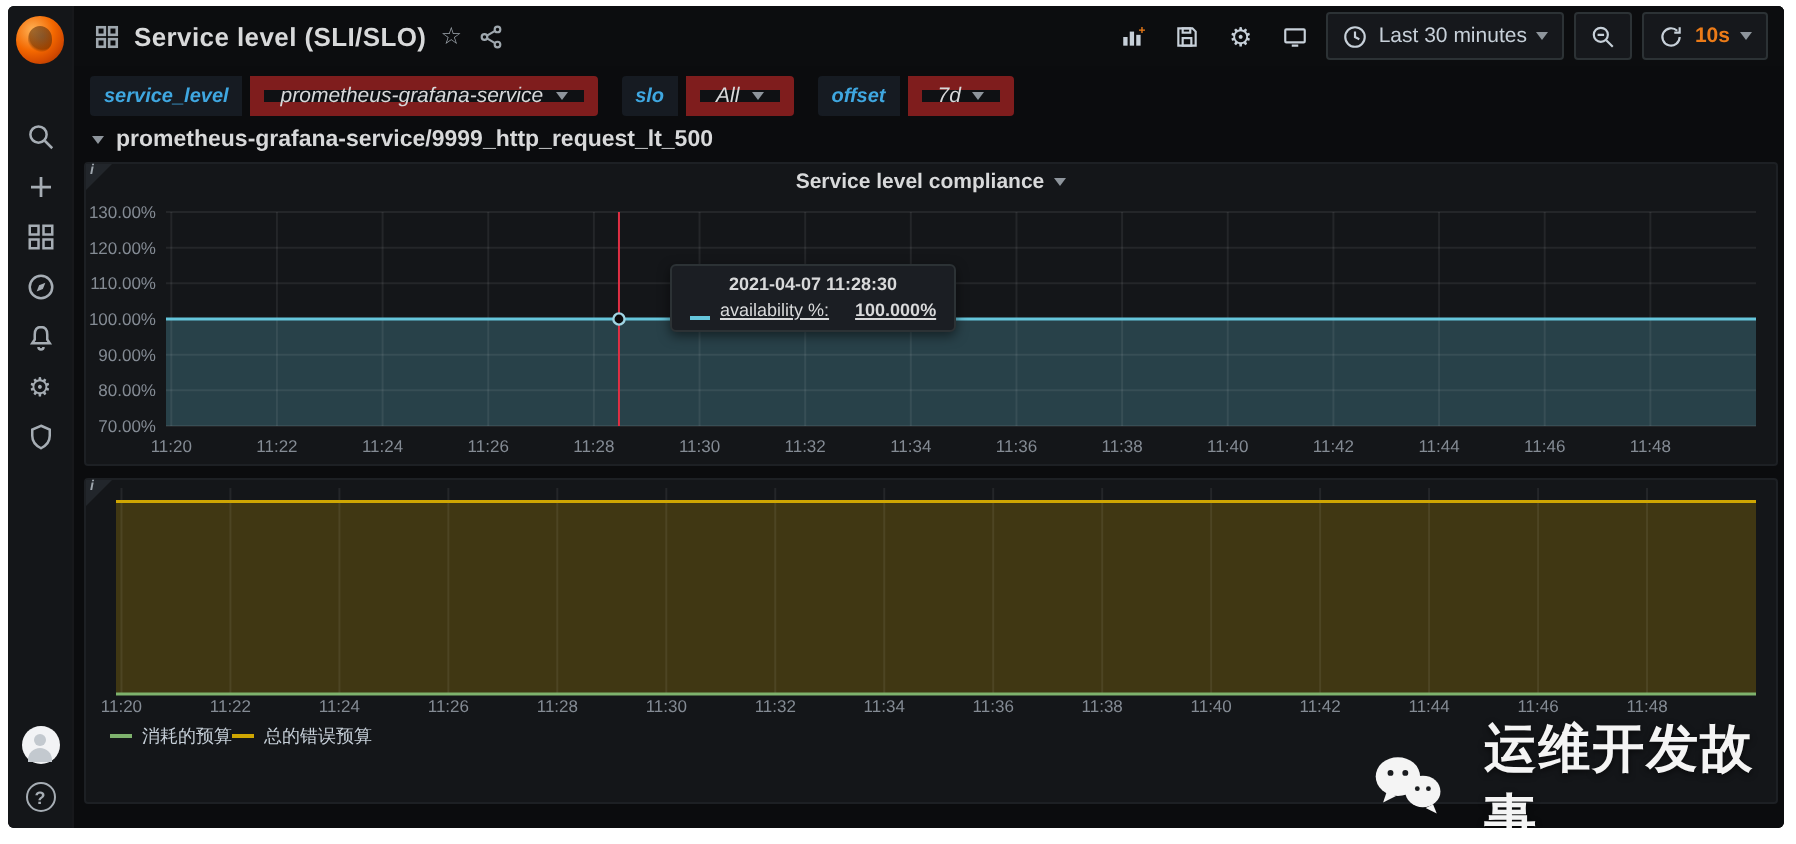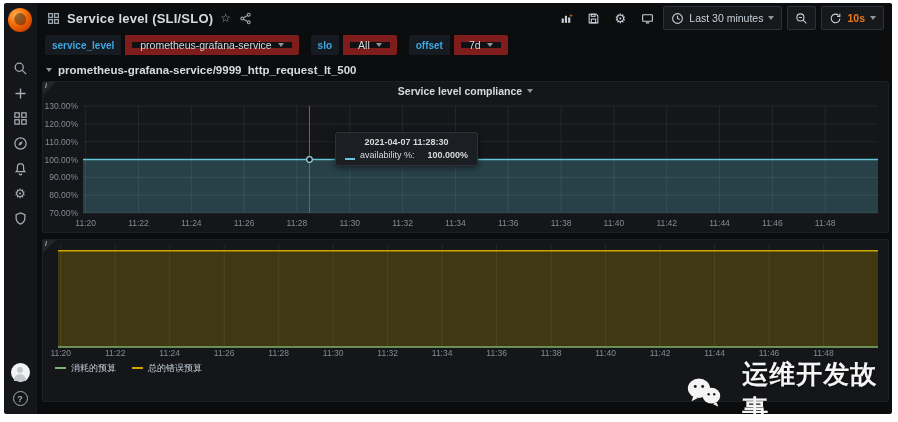--- a/index.html
+++ b/index.html
@@ -28,48 +28,48 @@
   .star { color: #9fa7ae; font-size: 12px; margin-right: 8px; cursor: pointer; }
   .right-tools { margin-left: auto; display: flex; align-items: center; gap: 5px; }
   .tool-btn { height: 20px; min-width: 22px; display:flex; align-items:center; justify-content:center; color:#c7d0d9; border-radius:2px; padding: 0 3px; cursor:pointer; }
   .tool-btn svg { width: 13px; height: 13px; }
   .tool-btn.bordered { border: 1px solid #2c3235; background: #16181c; padding: 11px 7px; gap: 5px; font-size: 10.5px; }
   .tool-btn .orange { color: #eb7b18; font-weight: bold; }
   .caret { width:0; height:0; border-left:3.5px solid transparent; border-right:3.5px solid transparent; border-top:4px solid #8e959c; display:inline-block; }
   .gear-glyph { font-size: 13px; line-height: 1; }
 
   
-  .varrow { height: 28px; display: flex; align-items: flex-start; gap: 12px; padding: 2px 8px 0 8px; flex: 0 0 28px; }
+  .varrow { height: 28px; display: flex; align-items: center; gap: 12px; padding: 2px 8px 0 8px; flex: 0 0 28px; font-style: italic; }
   .var { display: flex; align-items: stretch; height: 20px; }
   .var-label { background: #161b22; color: #3fa7e0; font-size: 10px; font-weight: bold; display:flex; align-items:center; padding: 0 7px; border-radius: 2px 0 0 2px; }
   .var-value { border: 7px solid #7f1d1d; background: #0f1114; color: #d8d9da; font-size: 10.5px; display:flex; align-items:center; gap:6px; padding: 0 8px; border-radius: 0 2px 2px 0; margin-left: 4px; cursor: pointer; }
 
   
   .rowtitle { height: 18px; display:flex; align-items:center; gap: 6px; padding: 0 9px; color: #d8d9da; font-size: 11.5px; font-weight: bold; flex: 0 0 18px; cursor: pointer; }
 
   
   .panel { position: relative; background: #141619; border: 1px solid #1d2024; margin: 0 3px 0 5px; border-radius: 2px; }
   .panel-1 { height: 152px; margin-top: 2px; }
   .panel-2 { height: 163px; margin-top: 6px; }
   .panel-header { display:flex; align-items:center; justify-content:center; gap: 5px; color:#d8d9da; font-size: 10.5px; font-weight: bold; cursor: pointer; }
   .panel-1 .panel-header { height: 18px; }
   .panel-2 .panel-header { height: 20px; }
   .corner { position:absolute; top:0; left:0; width:0; height:0; border-top: 13px solid #22262b; border-right: 13px solid transparent; z-index: 2; }
   .corner-i { position:absolute; top:0px; left:2px; color:#9fa7ae; font-size:7px; font-style: italic; font-weight: bold; z-index:3; }
   svg.chart { display:block; }
   svg .tick { fill: #848b94; font-size: 8.5px; font-family: "Liberation Sans", sans-serif; }
 
-  .legend { height: 16px; display: flex; align-items: center; gap: 16px; padding-left: 12px; }
+  .legend { height: 16px; display: flex; align-items: center; padding-left: 12px; }
   .legend-item { display:flex; align-items:center; gap: 5px; color: #c7d0d9; font-size: 9px; cursor:pointer; }
   .legend-dash { width: 11px; height: 2px; display:inline-block; }
 
   
   .tooltip { position: absolute; left: 292px; top: 50px; background: #1b1e23; border: 1px solid #2c3235; border-radius: 3px; padding: 4px 9px 5px 9px; z-index: 6; box-shadow: 0 2px 6px rgba(0,0,0,.5); }
   .tt-time { color: #d8d9da; font-size: 9px; font-weight: bold; text-align: center; margin-bottom: 3px; white-space: nowrap; }
-  .tt-row { display:flex; align-items:flex-end; gap:5px; font-size: 9px; color:#d8d9da; white-space: nowrap; }
+  .tt-row { display:flex; align-items:flex-end; gap:5px; font-size: 9px; color:#d8d9da; white-space: nowrap; text-decoration: underline; }
   .tt-marker { width: 10px; height: 2px; background: #65c5db; }
   .tt-val { font-weight: bold; margin-left: 8px; }
 
   
   .watermark { position: absolute; left: 682px; top: 354px; display: flex; align-items: center; gap: 21px; z-index: 9; }
   .wm-text { color: #f4f4f4; font-size: 26px; font-weight: bold; text-shadow: 0 1px 3px rgba(0,0,0,.6); letter-spacing: 1px; }
 </style>
 </head>
 <body>
 

